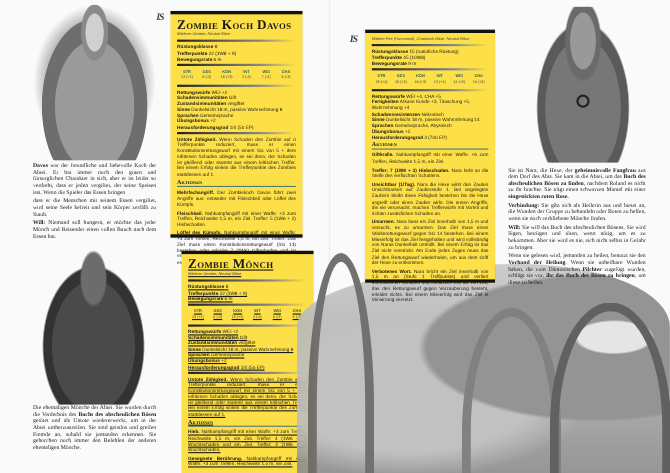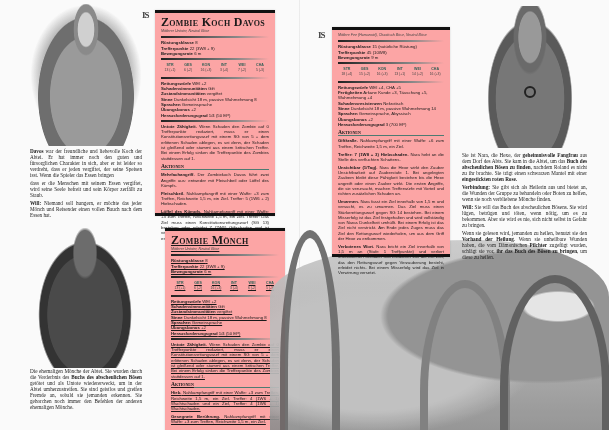--- a/index.html
+++ b/index.html
@@ -28,32 +28,32 @@
       radial-gradient(ellipse at 80% 40%, #8c8c8c 0 40%, transparent 42%),
       radial-gradient(ellipse at 30% 60%, #bdbdbd 0 35%, transparent 50%),
       linear-gradient(180deg, #c9c9c9 0%, #a8a8a8 60%, #8e8e8e 100%);
     border-radius: 60% 40% 0 0 / 30% 30% 0 0; opacity: 0.92; }
   .arch { position: absolute; border: 8px solid #666; border-bottom: none; border-radius: 50% 50% 0 0 / 70% 70% 0 0; }
 
   .body-text { position: absolute; font-size: 5.2px; line-height: 6px; text-align: justify; color: #222; }
   .body-text p { margin-bottom: 2px; }
   .body-text b { font-weight: bold; }
 
-  .statblock { position: absolute; background: #fca5a5; border-top: 3px solid #111; border-bottom: 3px solid #111; padding: 3px 6px; font-family: "Liberation Sans", sans-serif; font-size: 4.3px; line-height: 5.3px; box-shadow: 0 0 2px rgba(0,0,0,0.15); }
+  .statblock { position: absolute; background: #fde047; border-top: 3px solid #111; border-bottom: 3px solid #111; padding: 3px 6px; font-family: "Liberation Sans", sans-serif; font-size: 4.3px; line-height: 5.3px; box-shadow: 0 0 2px rgba(0,0,0,0.15); }
   .sb-title { font-family: "Liberation Serif", serif; font-variant: small-caps; font-weight: bold; font-size: 12px; line-height: 13px; letter-spacing: 0.3px; }
   .sb-sub { font-style: italic; font-size: 3.6px; color: #444; margin-bottom: 2px; }
   .sb-rule { height: 2px; background: linear-gradient(90deg, #222, #888 70%, transparent); margin: 2px 0; }
   .sb-line b { font-weight: bold; }
   .abilities { display: grid; grid-template-columns: repeat(6, 1fr); text-align: center; margin: 3px 0; }
   .abilities .h { font-weight: bold; color: #2f5f55; font-size: 3.6px; }
   .abilities .v { font-size: 3.4px; color: #444; }
   .sb-section { font-family: "Liberation Serif", serif; font-variant: small-caps; font-weight: bold; font-size: 5.5px; border-bottom: 1px solid #4d7b72; margin: 3px 0 2px; }
   .sb-para { margin-bottom: 2.5px; text-align: justify; }
 
-  .logo { position: absolute; font-family: "Liberation Serif", serif; font-weight: bold; font-size: 9px; color: #444; letter-spacing: -1px; }
+  .logo { position: absolute; font-family: "Liberation Serif", serif; font-weight: bold; font-size: 9px; color: #444; letter-spacing: -1px; font-style: italic; }
   .logo::after { content: ""; }
 
   .gutter { position: absolute; left: 299px; top: 0; width: 2px; height: 430px; background: linear-gradient(90deg, rgba(0,0,0,0.08), rgba(0,0,0,0)); }
 </style>
 </head>
 <body>
 
 <div class="page page-left">
   <div class="illus illus-cook"></div>
 

